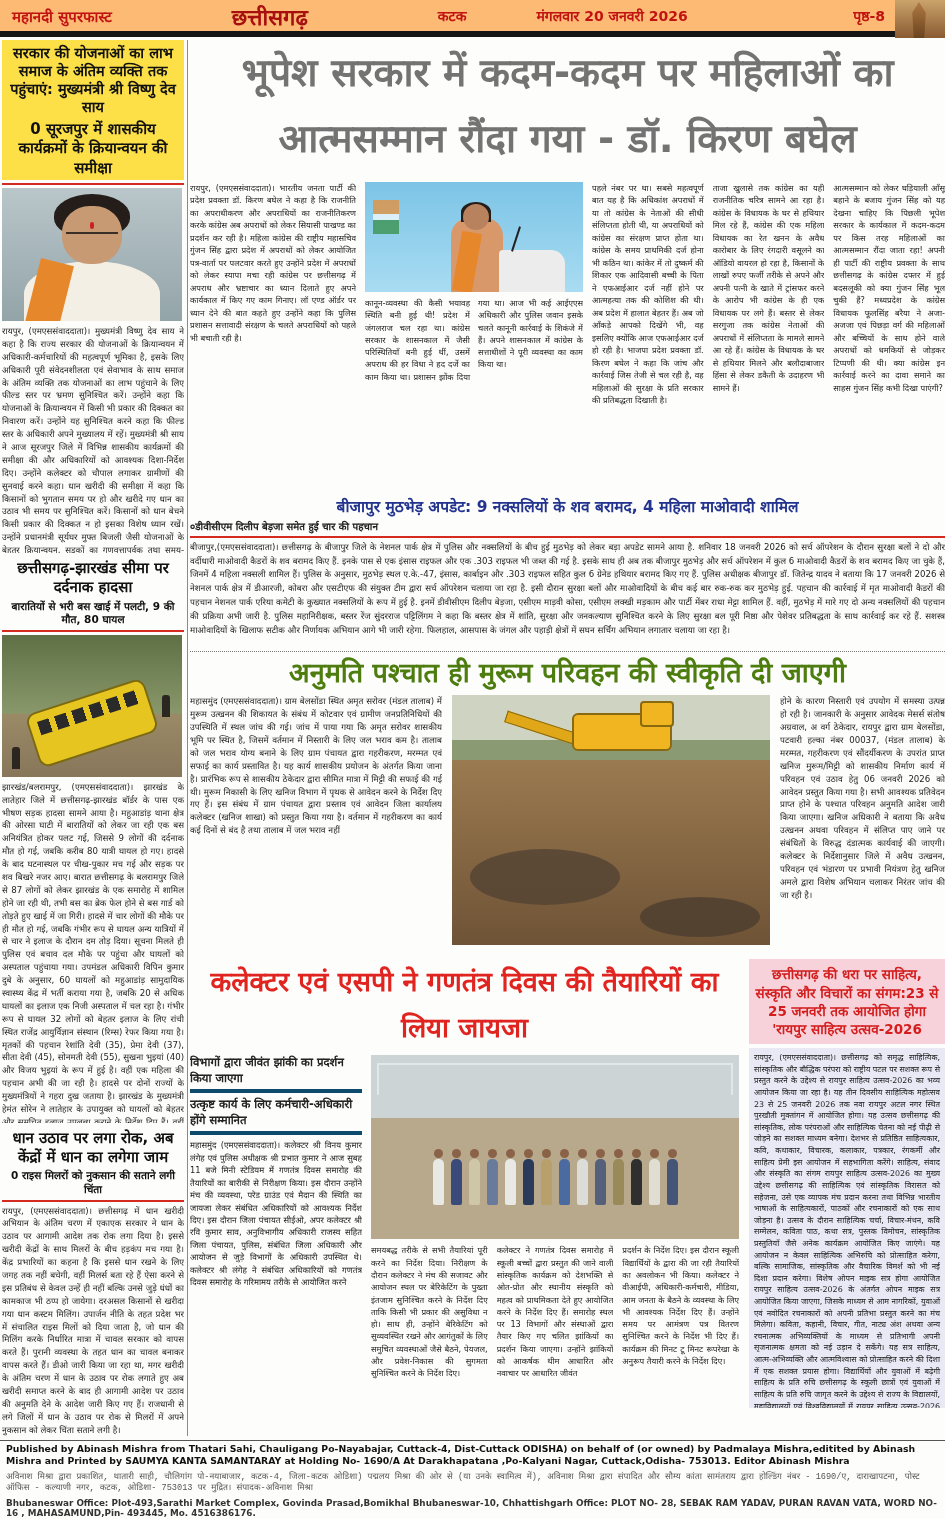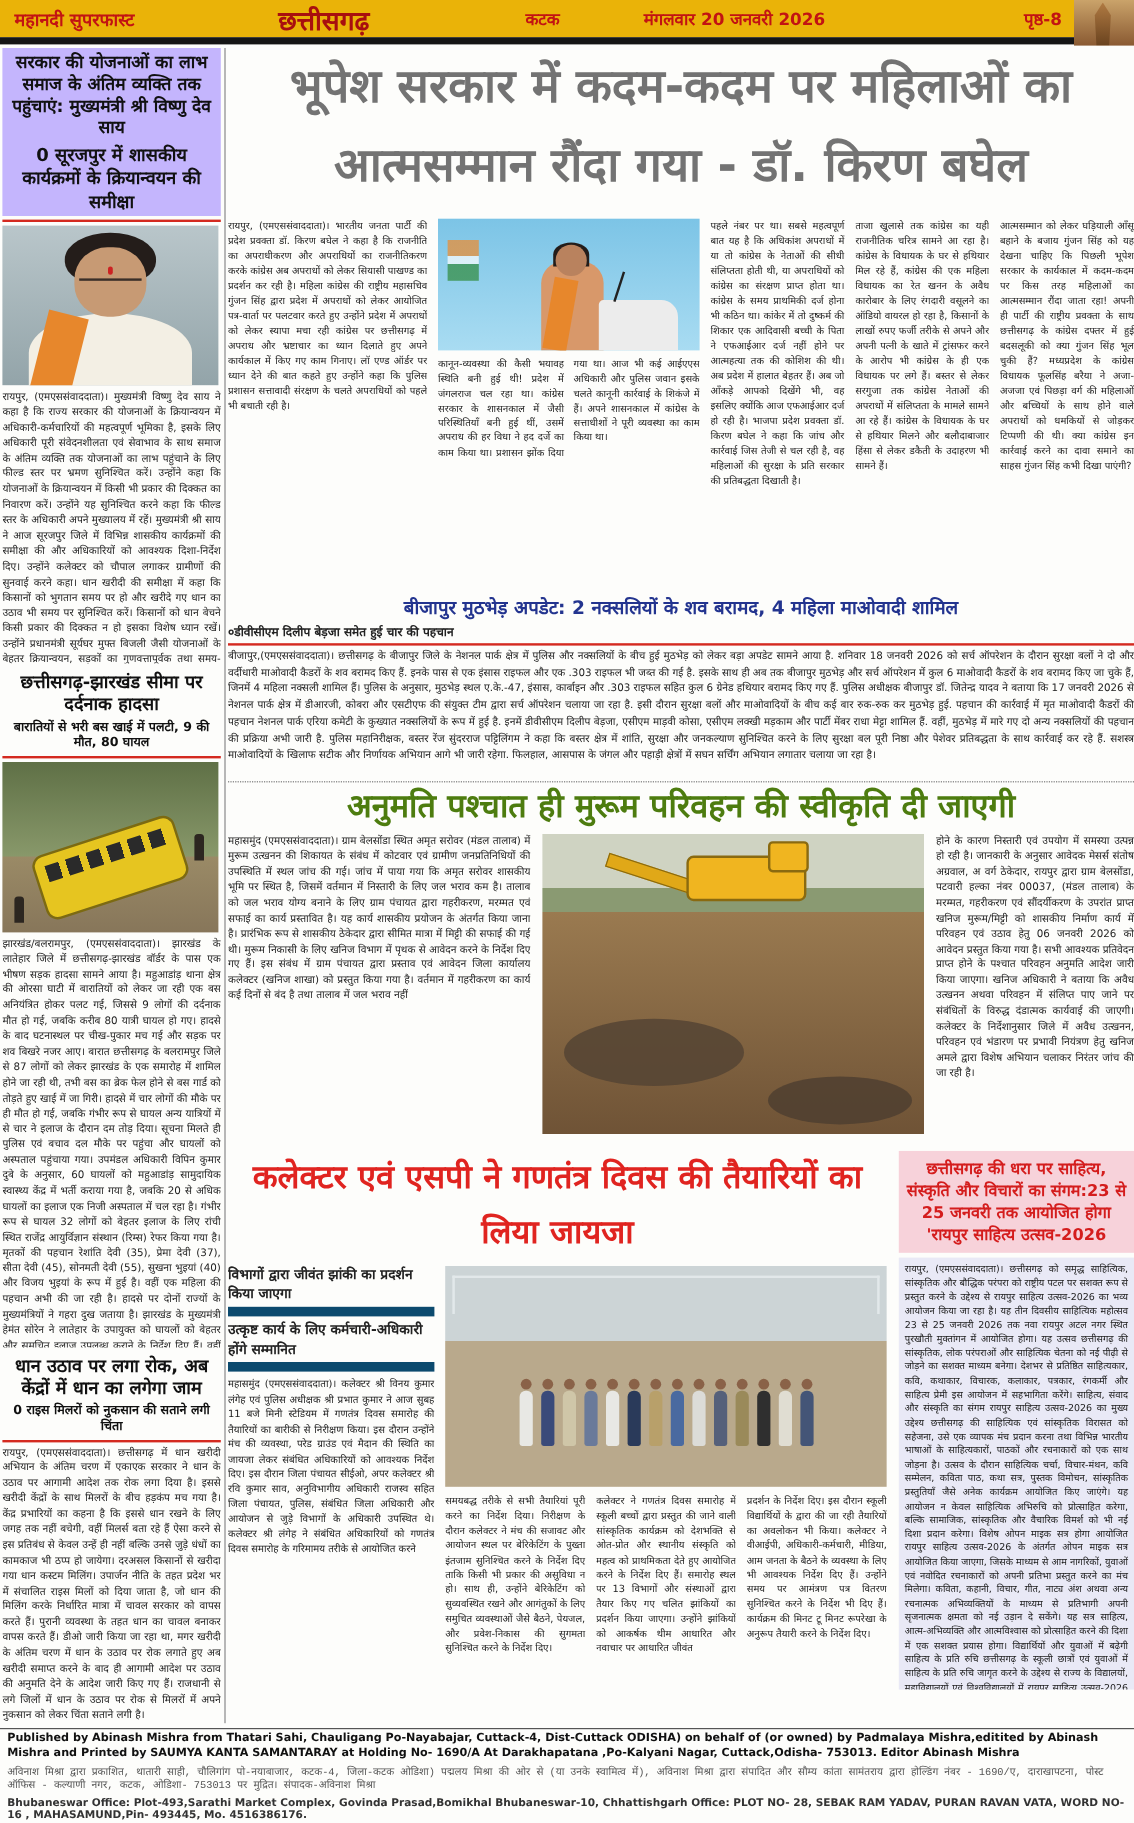--- a/index.html
+++ b/index.html
@@ -1,37 +1,37 @@
 <!DOCTYPE html>
 <html><head>
 <meta charset="utf-8">
 <style>
   html,body{margin:0;padding:0;}
   body{width:945px;height:1519px;position:relative;background:#fdfdfb;
        font-family:"DejaVu Sans",sans-serif;color:#222;overflow:hidden;}
   .abs{position:absolute;}
   
-  #masthead{left:0;top:0;width:945px;height:31px;background:#eab308;display:flex;align-items:center;}
+  #masthead{left:0;top:0;width:945px;height:31px;background:#fdba74;display:flex;align-items:center;}
   #masthead .brand{color:#c21313;font-weight:bold;font-size:15px;margin-left:12px;}
   #masthead .title{color:#a80f0f;font-weight:bold;font-size:22px;margin-left:120px;}
   #masthead .city{color:#c21313;font-weight:bold;font-size:14px;margin-left:130px;}
   #masthead .date{color:#c21313;font-weight:bold;font-size:14px;margin-left:70px;}
   #masthead .page{color:#c21313;font-weight:bold;font-size:14px;margin-left:auto;margin-right:60px;}
   #temple{right:0;top:0;width:50px;height:38px;background:linear-gradient(#caa36a,#8a5a32);z-index:5;}
   #temple .tower{position:absolute;left:12px;bottom:0;width:24px;height:36px;background:linear-gradient(#b07a42,#6a431f);
      clip-path:polygon(50% 0,78% 30%,72% 100%,28% 100%,22% 30%);}
   #blackbar{left:0;top:31px;width:945px;height:6px;background:#151515;}
   
   .rule-red{border:0;border-top:2px solid #d42a20;margin:3px 0;}
   .rule-dot{border:0;border-top:1px dotted #777;margin:2px 0;}
   .body-txt{font-size:8.6px;line-height:1.5;text-align:justify;color:#1d1d1d;overflow:hidden;}
   .body-txt::first-line{}
   
   #leftcol{left:2px;top:40px;width:182px;height:1396px;border-right:1px solid #8a8a8a;padding-right:3px;}
-  .lc-headblock{background:#c4b5fd;padding:4px 3px 2px 3px;}
+  .lc-headblock{background:#fde047;padding:4px 3px 2px 3px;}
   .lc-head{font-weight:bold;font-size:14.5px;line-height:1.25;text-align:center;color:#111;}
   .lc-sub{font-weight:bold;font-size:15px;line-height:1.3;text-align:center;color:#111;margin-top:3px;}
   .photo{position:relative;overflow:hidden;}
   
   #cmphoto{width:180px;height:133px;background:linear-gradient(#b9c6ca,#93a4a9);}
   #cmphoto .hair{position:absolute;top:6px;left:52px;width:76px;height:44px;background:#241d1a;border-radius:50% 50% 45% 45%;}
   #cmphoto .face{position:absolute;top:18px;left:60px;width:60px;height:58px;background:#c79a74;border-radius:46%;}
   #cmphoto .glasses{position:absolute;top:44px;left:64px;width:52px;height:8px;border-top:2px solid #3a2f28;}
   #cmphoto .tilak{position:absolute;top:34px;left:88px;width:4px;height:7px;background:#c22;border-radius:2px;}
   #cmphoto .kurta{position:absolute;bottom:-6px;left:22px;width:136px;height:66px;background:#f3efe4;border-radius:50% 50% 0 0;}
@@ -69,21 +69,21 @@
   #exphoto{width:318px;height:250px;background:linear-gradient(#cfd3c2 0 18%,#8a9a72 18% 26%,#9a7a50 26%,#6f5336);}
   #exphoto .exbody{position:absolute;left:120px;top:18px;width:96px;height:34px;background:#f0b520;border:2px solid #8a6a10;border-radius:6px;}
   #exphoto .excab{position:absolute;left:188px;top:6px;width:30px;height:22px;background:#f0b520;border:2px solid #8a6a10;border-radius:4px;}
   #exphoto .exarm{position:absolute;left:52px;top:28px;width:80px;height:10px;background:#e0a818;transform:rotate(18deg);border:1px solid #8a6a10;}
   #exphoto .water{position:absolute;left:18px;bottom:40px;width:150px;height:56px;background:#554434;border-radius:50%;opacity:.85;}
   #exphoto .water2{position:absolute;right:10px;bottom:8px;width:120px;height:40px;background:#4c3d2f;border-radius:50%;opacity:.8;}
   
   #bottomband{display:grid;grid-template-columns:1fr 196px;gap:10px;margin-top:6px;height:462px;overflow:hidden;}
   #rep-head{color:#e02420;font-weight:bold;font-size:27px;text-align:center;line-height:1.7;height:96px;overflow:hidden;}
   #rep-grid{display:grid;grid-template-columns:172px 1fr;gap:9px;height:354px;overflow:hidden;}
-  .rep-sub{font-weight:bold;font-size:11.5px;line-height:1.35;border-bottom:8px solid #0c4a6e;padding-bottom:3px;margin-bottom:4px;}
+  .rep-sub{font-weight:bold;font-size:11.5px;line-height:1.35;border-bottom:4px solid #0c4a6e;padding-bottom:3px;margin-bottom:4px;}
   #gphoto{width:100%;height:184px;background:linear-gradient(#ccd4d6 0 34%,#b9a98c 34%);margin-bottom:5px;}
   #gphoto .frame{position:absolute;left:6px;top:8px;right:6px;height:30px;border:2px solid #e8eef0;border-bottom:0;opacity:.8;}
   #gphoto .row{position:absolute;left:0;right:0;bottom:34px;display:flex;justify-content:center;}
   #gphoto .person{width:11px;height:46px;border-radius:5px 5px 2px 2px;margin:0 3.5px;}
   #gphoto .person::before{content:'';display:block;width:9px;height:9px;border-radius:50%;background:#8a6248;margin:-10px auto 1px auto;}
   #rep-cols{display:flex;gap:9px;height:158px;overflow:hidden;}
   #rep-cols .c{flex:1;font-size:8.2px;line-height:1.5;text-align:justify;overflow:hidden;}
   
   #sah-head{background:#f7d2da;color:#d41d1d;font-weight:bold;font-size:13.5px;line-height:1.35;text-align:center;padding:6px 4px;}
   #sah-body{background:#e9e9f6;font-size:7.9px;line-height:1.47;text-align:justify;padding:4px 5px;height:352px;overflow:hidden;margin-top:4px;}
@@ -163,21 +163,21 @@
         <span>कानून-व्यवस्था की कैसी भयावह स्थिति बनी हुई थी! प्रदेश में जंगलराज चल रहा था। कांग्रेस सरकार के शासनकाल में जैसी परिस्थितियाँ बनी हुई थीं, उसमें अपराध की हर विधा ने हद दर्जे का काम किया था।</span>
         <span>प्रशासन झोंक दिया गया था। आज भी कई आईएएस अधिकारी और पुलिस जवान इसके चलते कानूनी कार्रवाई के शिकंजे में हैं। अपने शासनकाल में कांग्रेस के सत्ताधीशों ने पूरी व्यवस्था का काम किया था।</span>
       </div>
     </div>
     <div class="col">पहले नंबर पर था। सबसे महत्वपूर्ण बात यह है कि अधिकांश अपराधों में या तो कांग्रेस के नेताओं की सीधी संलिप्तता होती थी, या अपराधियों को कांग्रेस का संरक्षण प्राप्त होता था। कांग्रेस के समय प्राथमिकी दर्ज होना भी कठिन था। कांकेर में तो दुष्कर्म की शिकार एक आदिवासी बच्ची के पिता ने एफआईआर दर्ज नहीं होने पर आत्महत्या तक की कोशिश की थी। अब प्रदेश में हालात बेहतर हैं। अब जो आँकड़े आपको दिखेंगे भी, वह इसलिए क्योंकि आज एफआईआर दर्ज हो रही है। भाजपा प्रदेश प्रवक्ता डॉ. किरण बघेल ने कहा कि जांच और कार्रवाई जिस तेजी से चल रही है, वह महिलाओं की सुरक्षा के प्रति सरकार की प्रतिबद्धता दिखाती है।</div>
     <div class="col">ताजा खुलासे तक कांग्रेस का यही राजनीतिक चरित्र सामने आ रहा है। कांग्रेस के विधायक के घर से हथियार मिल रहे हैं, कांग्रेस की एक महिला विधायक का रेत खनन के अवैध कारोबार के लिए रंगदारी वसूलने का ऑडियो वायरल हो रहा है, किसानों के लाखों रुपए फर्जी तरीके से अपने और अपनी पत्नी के खाते में ट्रांसफर करने के आरोप भी कांग्रेस के ही एक विधायक पर लगे हैं। बस्तर से लेकर सरगुजा तक कांग्रेस नेताओं की अपराधों में संलिप्तता के मामले सामने आ रहे हैं। कांग्रेस के विधायक के घर से हथियार मिलने और बलौदाबाजार हिंसा से लेकर डकैती के उदाहरण भी सामने हैं।</div>
     <div class="col">आत्मसम्मान को लेकर घड़ियाली आँसू बहाने के बजाय गुंजन सिंह को यह देखना चाहिए कि पिछली भूपेश सरकार के कार्यकाल में कदम-कदम पर किस तरह महिलाओं का आत्मसम्मान रौंदा जाता रहा! अपनी ही पार्टी की राष्ट्रीय प्रवक्ता के साथ छत्तीसगढ़ के कांग्रेस दफ्तर में हुई बदसलूकी को क्या गुंजन सिंह भूल चुकी हैं? मध्यप्रदेश के कांग्रेस विधायक फूलसिंह बरैया ने अजा-अजजा एवं पिछड़ा वर्ग की महिलाओं और बच्चियों के साथ होने वाले अपराधों को धमकियों से जोड़कर टिप्पणी की थी। क्या कांग्रेस इन कार्रवाई करने का दावा समाने का साहस गुंजन सिंह कभी दिखा पाएंगी?</div>
   </div>
 
   <div id="bijapur">
-    <div id="bij-head">बीजापुर मुठभेड़ अपडेट: 2 नक्सलियों के शव बरामद, 4 महिला माओवादी शामिल</div>
+    <div id="bij-head">बीजापुर मुठभेड़ अपडेट: 9 नक्सलियों के शव बरामद, 4 महिला माओवादी शामिल</div>
     <div id="bij-sub">०डीवीसीएम दिलीप बेड़जा समेत हुई चार की पहचान</div>
     <hr class="rule-red">
     <div id="bij-body">बीजापुर,(एमएससंवाददाता)। छत्तीसगढ़ के बीजापुर जिले के नेशनल पार्क क्षेत्र में पुलिस और नक्सलियों के बीच हुई मुठभेड़ को लेकर बड़ा अपडेट सामने आया है. शनिवार 18 जनवरी 2026 को सर्च ऑपरेशन के दौरान सुरक्षा बलों ने दो और वर्दीधारी माओवादी कैडरों के शव बरामद किए हैं. इनके पास से एक इंसास राइफल और एक .303 राइफल भी जब्त की गई है. इसके साथ ही अब तक बीजापुर मुठभेड़ और सर्च ऑपरेशन में कुल 6 माओवादी कैडरों के शव बरामद किए जा चुके हैं, जिनमें 4 महिला नक्सली शामिल हैं। पुलिस के अनुसार, मुठभेड़ स्थल ए.के.-47, इंसास, कार्बाइन और .303 राइफल सहित कुल 6 ग्रेनेड हथियार बरामद किए गए हैं. पुलिस अधीक्षक बीजापुर डॉ. जितेन्द्र यादव ने बताया कि 17 जनवरी 2026 से नेशनल पार्क क्षेत्र में डीआरजी, कोबरा और एसटीएफ की संयुक्त टीम द्वारा सर्च ऑपरेशन चलाया जा रहा है. इसी दौरान सुरक्षा बलों और माओवादियों के बीच कई बार रुक-रुक कर मुठभेड़ हुई. पहचान की कार्रवाई में मृत माओवादी कैडरों की पहचान नेशनल पार्क एरिया कमेटी के कुख्यात नक्सलियों के रूप में हुई है. इनमें डीवीसीएम दिलीप बेड़जा, एसीएम माड़वी कोसा, एसीएम लक्खी मड़काम और पार्टी मेंबर राधा मेट्टा शामिल हैं. वहीं, मुठभेड़ में मारे गए दो अन्य नक्सलियों की पहचान की प्रक्रिया अभी जारी है. पुलिस महानिरीक्षक, बस्तर रेंज सुंदरराज पट्टिलिंगम ने कहा कि बस्तर क्षेत्र में शांति, सुरक्षा और जनकल्याण सुनिश्चित करने के लिए सुरक्षा बल पूरी निष्ठा और पेशेवर प्रतिबद्धता के साथ कार्रवाई कर रहे हैं. सशस्त्र माओवादियों के खिलाफ सटीक और निर्णायक अभियान आगे भी जारी रहेगा. फिलहाल, आसपास के जंगल और पहाड़ी क्षेत्रों में सघन सर्चिंग अभियान लगातार चलाया जा रहा है।</div>
     <hr class="rule-dot">
   </div>
 
   <div id="murum-head">अनुमति पश्चात ही मुरूम परिवहन की स्वीकृति दी जाएगी</div>
   <div id="murum">
     <div class="body-txt" style="height:250px;">महासमुंद (एमएससंवाददाता)। ग्राम बेलसोंडा स्थित अमृत सरोवर (मंडल तालाब) में मुरूम उत्खनन की शिकायत के संबंध में कोटवार एवं ग्रामीण जनप्रतिनिधियों की उपस्थिति में स्थल जांच की गई। जांच में पाया गया कि अमृत सरोवर शासकीय भूमि पर स्थित है, जिसमें वर्तमान में निस्तारी के लिए जल भराव कम है। तालाब को जल भराव योग्य बनाने के लिए ग्राम पंचायत द्वारा गहरीकरण, मरम्मत एवं सफाई का कार्य प्रस्तावित है। यह कार्य शासकीय प्रयोजन के अंतर्गत किया जाना है। प्रारंभिक रूप से शासकीय ठेकेदार द्वारा सीमित मात्रा में मिट्टी की सफाई की गई थी। मुरूम निकासी के लिए खनिज विभाग में पृथक से आवेदन करने के निर्देश दिए गए हैं। इस संबंध में ग्राम पंचायत द्वारा प्रस्ताव एवं आवेदन जिला कार्यालय कलेक्टर (खनिज शाखा) को प्रस्तुत किया गया है। वर्तमान में गहरीकरण का कार्य कई दिनों से बंद है तथा तालाब में जल भराव नहीं</div>
     <div id="exphoto" class="photo">

